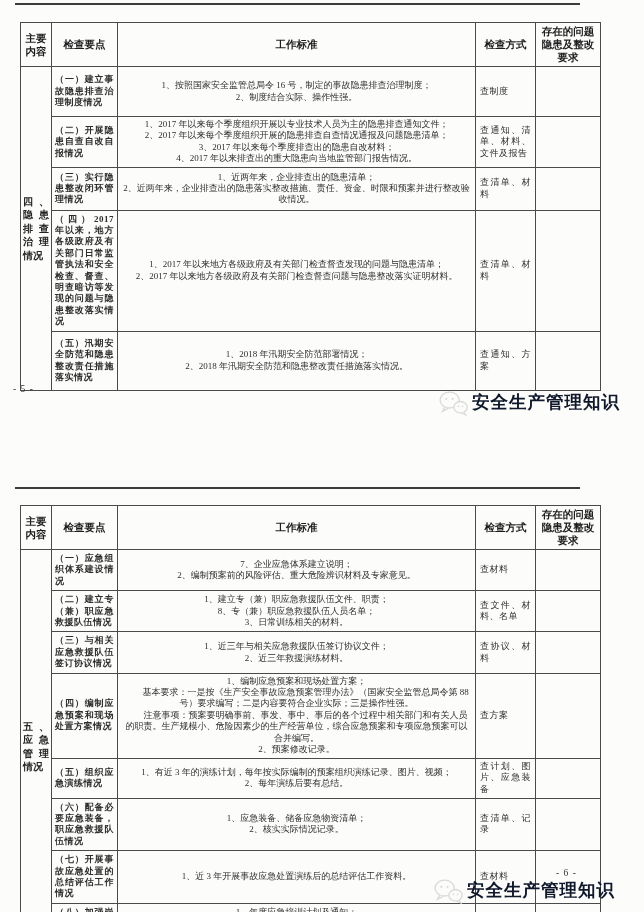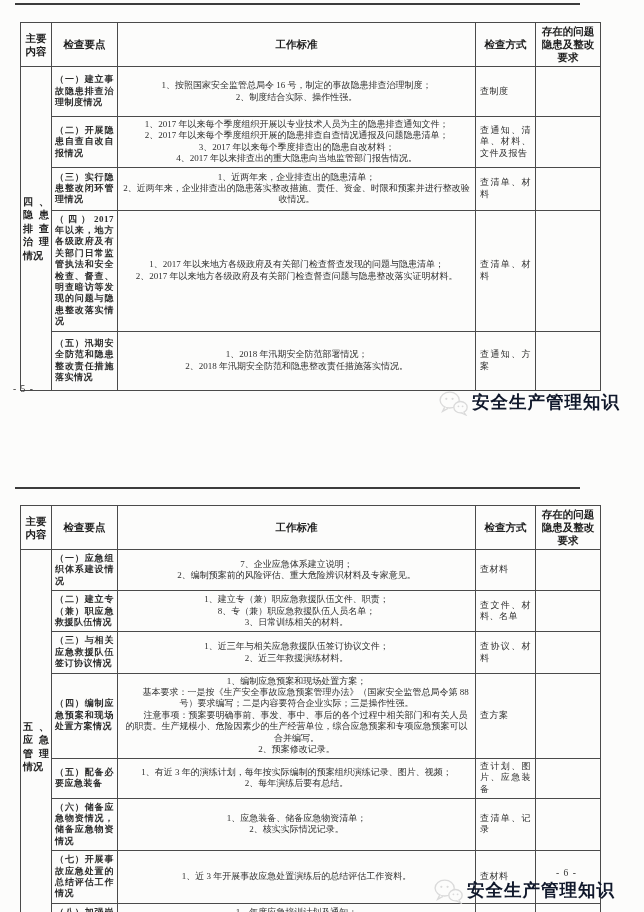--- a/index.html
+++ b/index.html
@@ -186,28 +186,28 @@
         <tr style="height: 79px;">
           <td class="check-point-cell">（四）编制应急预案和现场处置方案情况</td>
           <td class="work-standard-cell">1、编制应急预案和现场处置方案；
 　　基本要求：一是按《生产安全事故应急预案管理办法》（国家安全监管总局令第 88 号）要求编写；二是内容要符合企业实际；三是操作性强。
 　　注意事项：预案要明确事前、事发、事中、事后的各个过程中相关部门和有关人员的职责。生产规模小、危险因素少的生产经营单位，综合应急预案和专项应急预案可以合并编写。
 2、预案修改记录。</td>
           <td class="check-method-cell">查方案</td>
           <td class="issue-cell"></td>
         </tr>
         <tr style="height: 40px;">
-          <td class="check-point-cell">（五）配备必要应急装备</td>
+          <td class="check-point-cell">（五）组织应急演练情况</td>
           <td class="work-standard-cell">1、有近 3 年的演练计划，每年按实际编制的预案组织演练记录、图片、视频；
 2、每年演练后要有总结。</td>
           <td class="check-method-cell">查计划、图片、应急装备</td>
           <td class="issue-cell"></td>
         </tr>
         <tr style="height: 35px;">
-          <td class="check-point-cell">（六）储备应急物资情况，储备应急物资情况</td>
+          <td class="check-point-cell">（六）配备必要应急装备，职应急救援队伍情况</td>
           <td class="work-standard-cell">1、应急装备、储备应急物资清单；
 2、核实实际情况记录。</td>
           <td class="check-method-cell">查清单、记录</td>
           <td class="issue-cell"></td>
         </tr>
         <tr style="height: 33px;">
           <td class="check-point-cell">（七）开展事故应急处置的总结评估工作情况</td>
           <td class="work-standard-cell">1、近 3 年开展事故应急处置演练后的总结评估工作资料。</td>
           <td class="check-method-cell">查材料</td>
           <td class="issue-cell"></td>

